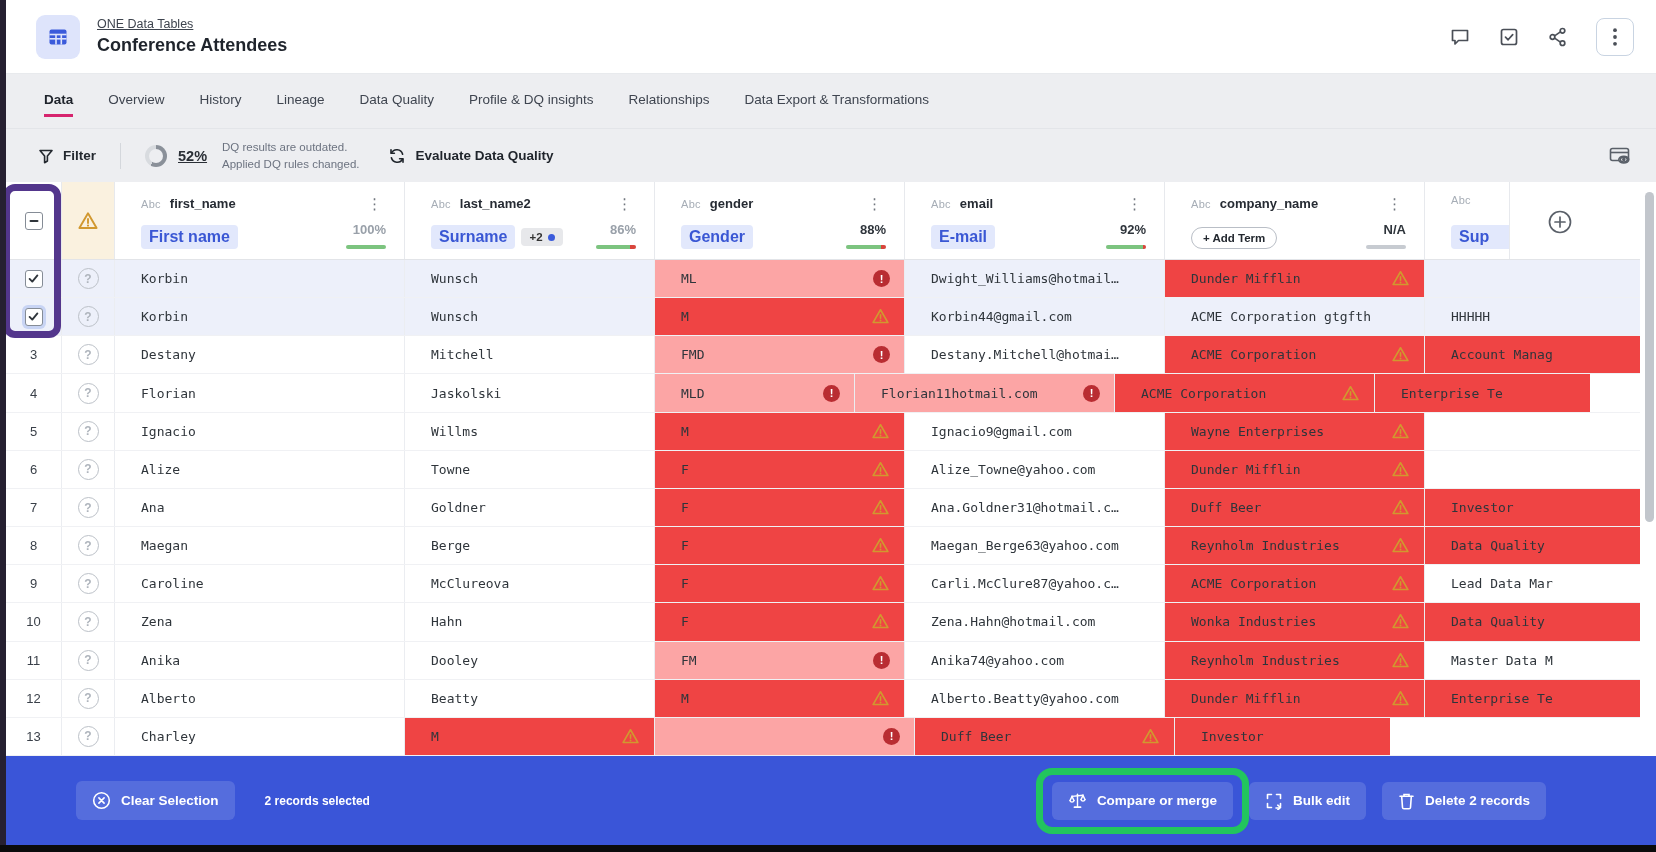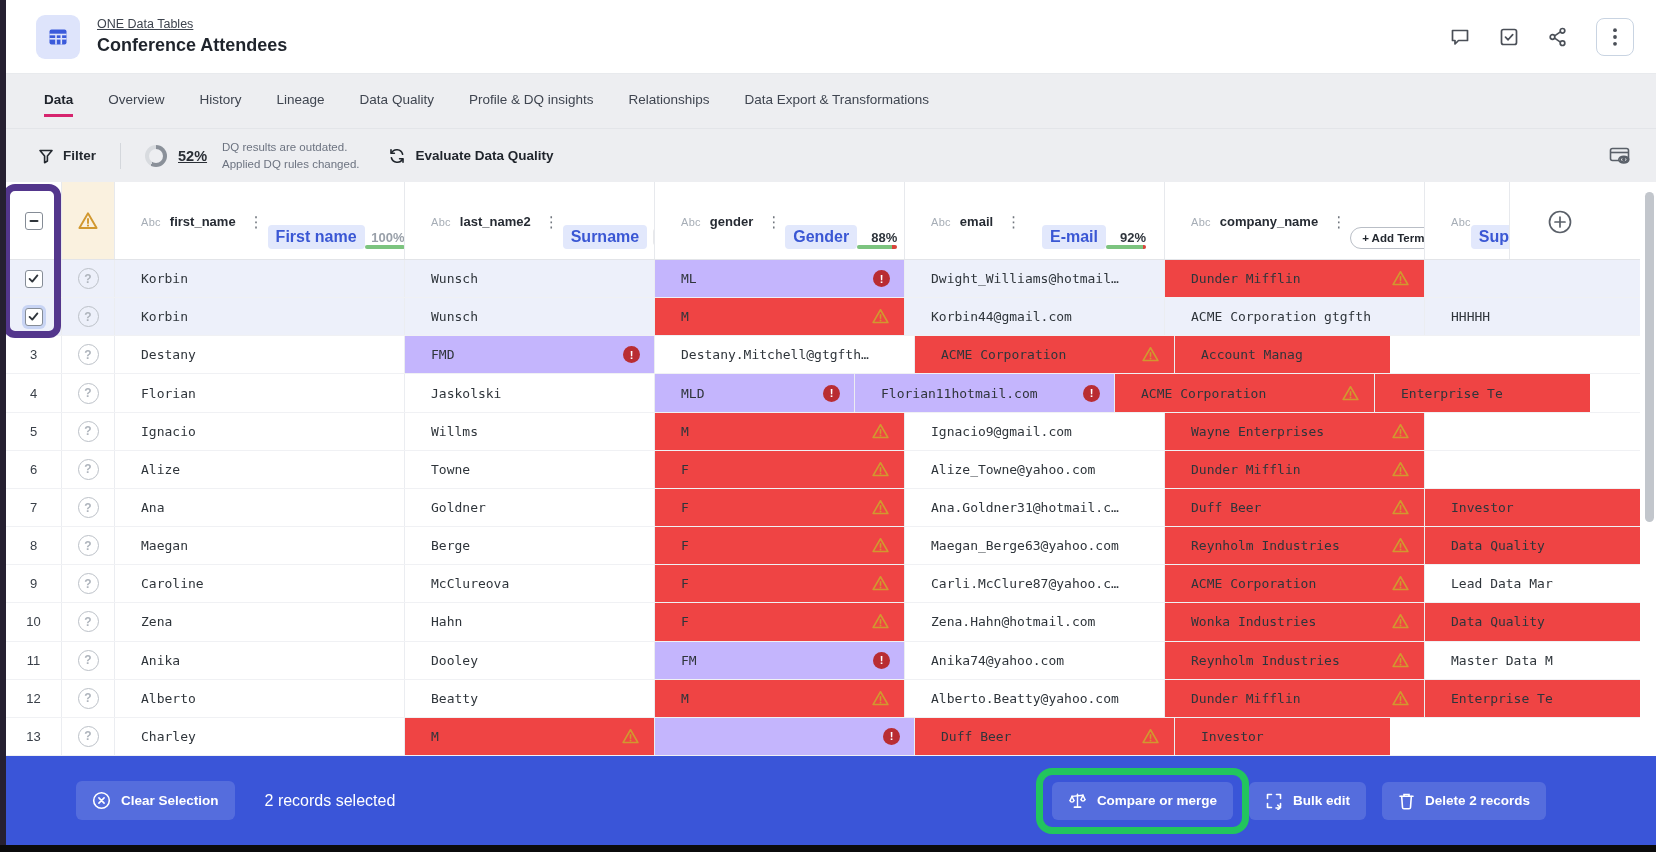--- a/index.html
+++ b/index.html
@@ -34,68 +34,68 @@
   .ring { width:22px; height:22px; border-radius:50%; background:conic-gradient(#8A9099 0 58%, #D8DBDF 0); position:relative; flex:0 0 auto; }
   .ring::after { content:""; position:absolute; inset:4px; border-radius:50%; background:#EDEEF1; }
   .dq-pct { font-size:14.5px; font-weight:700; color:#2A2F36; text-decoration:underline; margin-left:11px; cursor:pointer; }
   .dq-note { margin-left:15px; font-size:11.5px; color:#6C7380; line-height:1.4; }
   .fb-eval { display:flex; align-items:center; gap:10px; margin-left:28px; font-size:13.5px; font-weight:700; color:#1F242B; cursor:pointer; }
   .fb-right { margin-left:auto; width:24px; height:22px; color:#5A6069; cursor:pointer; }
 
   
   .grid { position:absolute; left:6px; top:182px; width:1634px; }
   .grid-header { display:flex; height:78px; background:#fff; border-bottom:1px solid #E2E4E8; }
-  .hcell { border-right:1px solid #E7E9ED; padding:12px 18px 10px 26px; display:flex; flex-direction:row; justify-content:space-between; position:relative; overflow:hidden; }
+  .hcell { border-right:1px solid #E7E9ED; padding:12px 18px 10px 26px; display:flex; flex-direction:column; justify-content:space-between; position:relative; overflow:hidden; }
   .hcell.cb { padding:0; display:flex; align-items:center; justify-content:center; flex-direction:row; }
   .hcell.qcol { background:#FAF1DF; padding:0; align-items:center; justify-content:center; flex-direction:row; display:flex; }
   .h-top { display:flex; align-items:center; gap:9px; }
   .abc { font-size:11px; color:#A6ADB6; letter-spacing:.3px; }
   .hname { font-size:13px; font-weight:700; color:#262B33; }
   .kebab { margin-left:auto; color:#70767E; font-size:15px; line-height:1; cursor:pointer; padding:2px 4px; }
   .h-bot { display:flex; align-items:flex-end; justify-content:space-between; }
   .pill { background:#E2E8FC; color:#3A57D4; font-size:16px; font-weight:600; padding:3px 8px; border-radius:4px; white-space:nowrap; }
   .chip { background:#E7E8EB; color:#333; font-size:11.5px; font-weight:600; padding:3px 8px; border-radius:4px; margin-left:6px; display:inline-flex; align-items:center; gap:5px; }
   .chip .dot { width:7px; height:7px; border-radius:50%; background:#3B5BDB; display:inline-block; }
   .addterm { border:1px solid #B9BEC6; background:#fff; border-radius:14px; font-size:11.5px; font-weight:600; color:#23282F; padding:4px 11px; cursor:pointer; white-space:nowrap; }
-  .stat { display:flex; flex-direction:column; align-items:flex-end; gap:0; }
+  .stat { display:flex; flex-direction:column; align-items:flex-end; gap:8px; }
   .pct { font-size:13px; font-weight:600; color:#2F353C; }
   .pct.muted { color:#99A0A9; }
   .bar { width:40px; height:4px; border-radius:2px; overflow:hidden; display:flex; background:#E4E6EA; }
   .bar i { display:block; height:100%; }
   .plus-wrap { display:flex; align-items:center; height:100%; padding-left:10px; }
 
   .rows { display:flex; flex-direction:column; height:496px; }
   .row { flex:1; display:flex; border-bottom:1px solid #F0F1F4; background:#fff; }
   .row.sel { background:#EDF0FA; }
   .cell { border-right:1px solid #EBEDF1; display:flex; align-items:center; padding:0 14px 0 26px;
           font-family:"DejaVu Sans Mono", monospace; font-size:13px; color:#2F353B; white-space:nowrap; overflow:hidden; }
   .cell.cb { justify-content:center; padding:0; font-family:"Liberation Sans",sans-serif; color:#3A4049; }
   .cell.q { justify-content:center; padding:0; }
   .cell .spacer { flex:1; }
-  .tint-pink { background:#c4b5fd; }
+  .tint-pink { background:#fca5a5; }
   .tint-yellow { background:#ef4444; }
   .tint-sel { background:#EDF0FA; }
   .qmark { width:21px; height:21px; border:1.6px solid #BCC1C8; border-radius:50%; color:#AEB4BC;
            font-size:12px; font-weight:700; display:flex; align-items:center; justify-content:center;
            font-family:"Liberation Sans",sans-serif; cursor:pointer; }
   .checkbox { width:18px; height:18px; background:#fff; border:1.5px solid #858C96; border-radius:3px;
               display:flex; align-items:center; justify-content:center; cursor:pointer; }
   .cb-focus { box-shadow:0 0 0 3px #C8D4F4; }
   .err-badge { width:17px; height:17px; border-radius:50%; background:#B92D32; color:#fff; font-size:11px; font-weight:700;
                display:flex; align-items:center; justify-content:center; flex:0 0 auto; font-family:"Liberation Sans",sans-serif; }
 
   .vscroll { position:absolute; right:2px; top:192px; width:9px; height:330px; background:#C2C6CC; border-radius:5px; z-index:30; cursor:grab; }
 
   
   .footer { position:absolute; left:6px; right:0; top:756px; height:89px; background:#3A55D8; z-index:40;
             display:flex; align-items:center; padding:0 24px 0 70px; color:#fff; }
   .f-btn { background:rgba(255,255,255,.14); border:none; color:#fff; font-size:13.5px; font-weight:600;
            border-radius:6px; padding:10px 16px; display:flex; align-items:center; gap:10px; cursor:pointer;
            font-family:"Liberation Sans",sans-serif; white-space:nowrap; }
-  .f-sel-text { margin-left:30px; font-size:16px; font-weight:400; }
+  .f-sel-text { margin-left:30px; font-size:12px; font-weight:700; }
   .f-right { margin-left:auto; display:flex; align-items:center; gap:16px; margin-right:86px; }
   .anno-ring { border:7px solid #22c55e; border-radius:16px; padding:7px 9px; margin:-14px -16px -14px -16px; }
   .anno-purple { position:absolute; left:3px; top:184px; width:58px; height:154px; border:7px solid #53368C;
                  border-radius:12px; z-index:50; pointer-events:none; }
   svg { display:block; }
 </style>
 </head>
 <body>
 
 <div class="window">
@@ -377,24 +377,25 @@
           <div class="cell tint-sel" style="width: 260px;">Korbin44@gmail.com</div>
           <div class="cell tint-sel" style="width: 260px;">ACME Corporation gtgfth</div>
           <div class="cell tint-sel" style="width: 215px; border-right: none;">HHHHH</div>
         </div>
         <div class="row">
           <div class="cell cb" style="width: 56px;">3</div>
           <div class="cell q" style="width: 53px;">
             <div class="qmark">?</div>
           </div>
           <div class="cell" style="width: 290px;">Destany</div>
+          <div class="cell" style="width: 250px;">Mitchell</div>
           <div class="cell tint-pink" style="width: 250px;">FMD<div class="spacer"></div><div>
               <span class="err-badge">!</span>
             </div></div>
-          <div class="cell" style="width: 260px;">Destany.Mitchell@gtgfth…</div>
+          <div class="cell" style="width: 260px;">Destany.Mitchell@hotmai…</div>
           <div class="cell tint-yellow" style="width: 260px;">ACME Corporation<div class="spacer"></div><div>
               <svg width="19" height="19" viewBox="0 0 22 22" fill="none">
                 <path d="M11 3.2 L19.6 18 H2.4 Z" stroke="#D1982F" stroke-width="1.9" stroke-linejoin="round"></path>
                 <line x1="11" y1="9" x2="11" y2="13" stroke="#D1982F" stroke-width="1.9" stroke-linecap="round"></line>
                 <circle cx="11" cy="15.6" r="1.1" fill="#D1982F"></circle>
               </svg>
             </div></div>
           <div class="cell tint-yellow" style="width: 215px; border-right: none;">Account Manag</div>
         </div>
         <div class="row">

